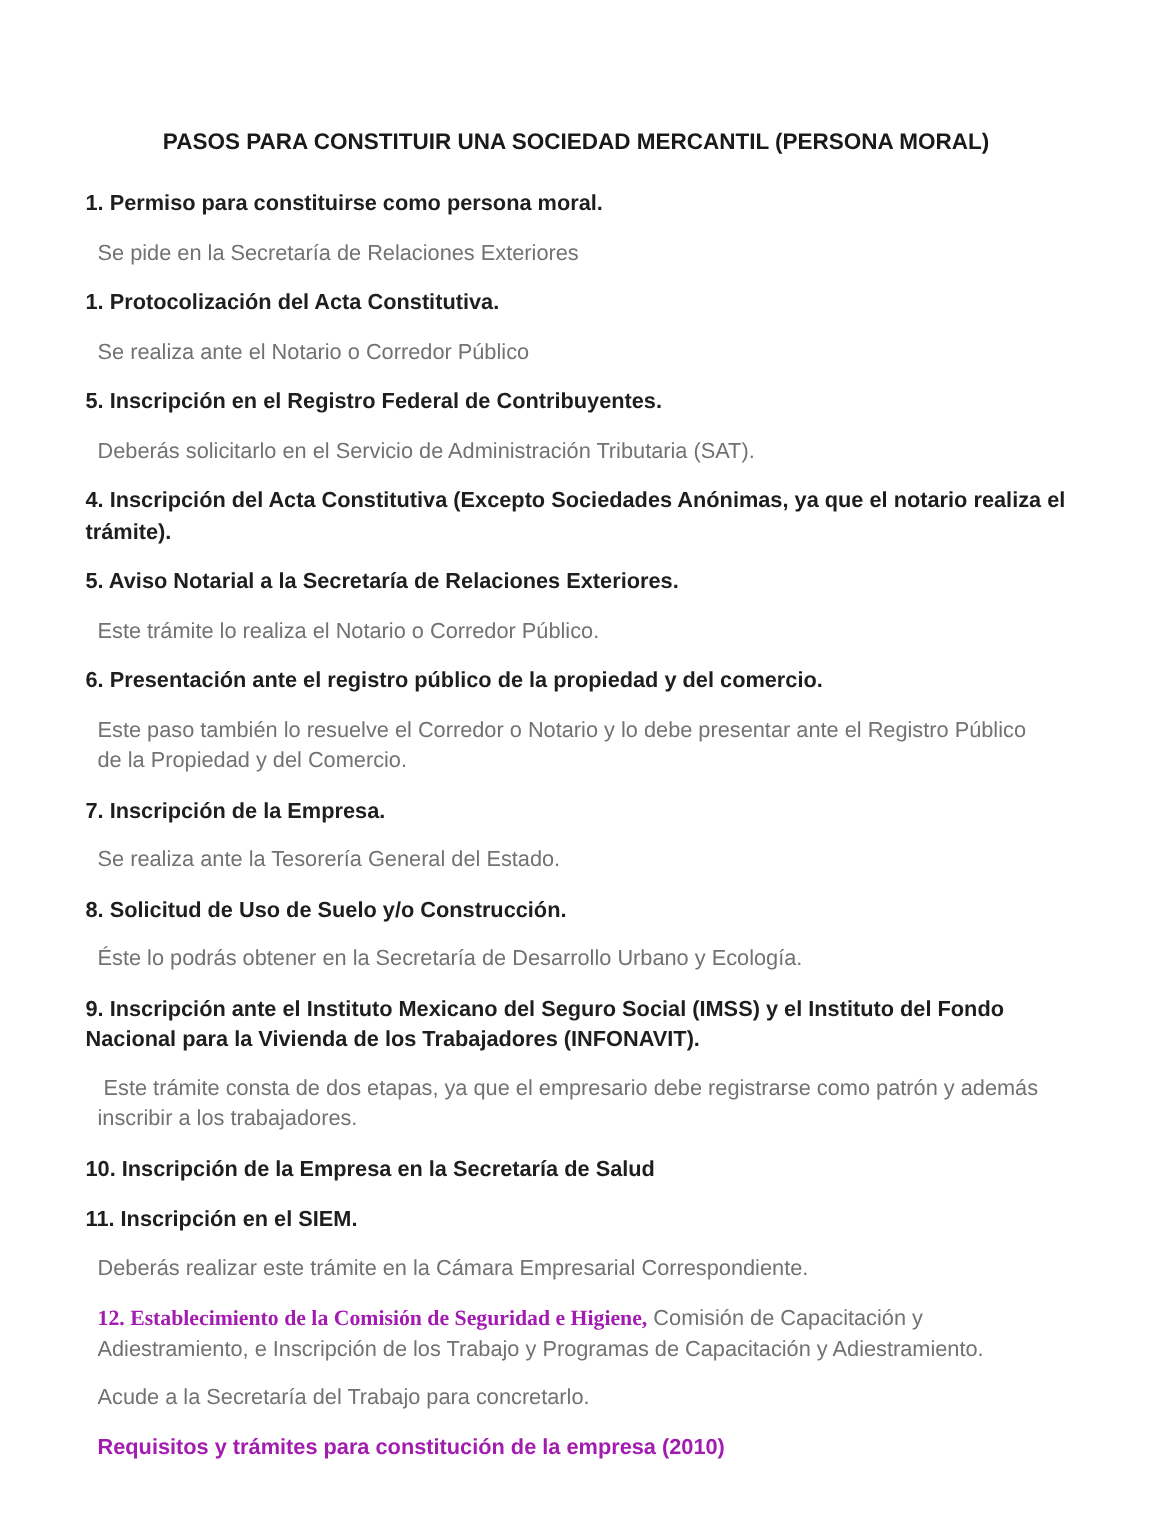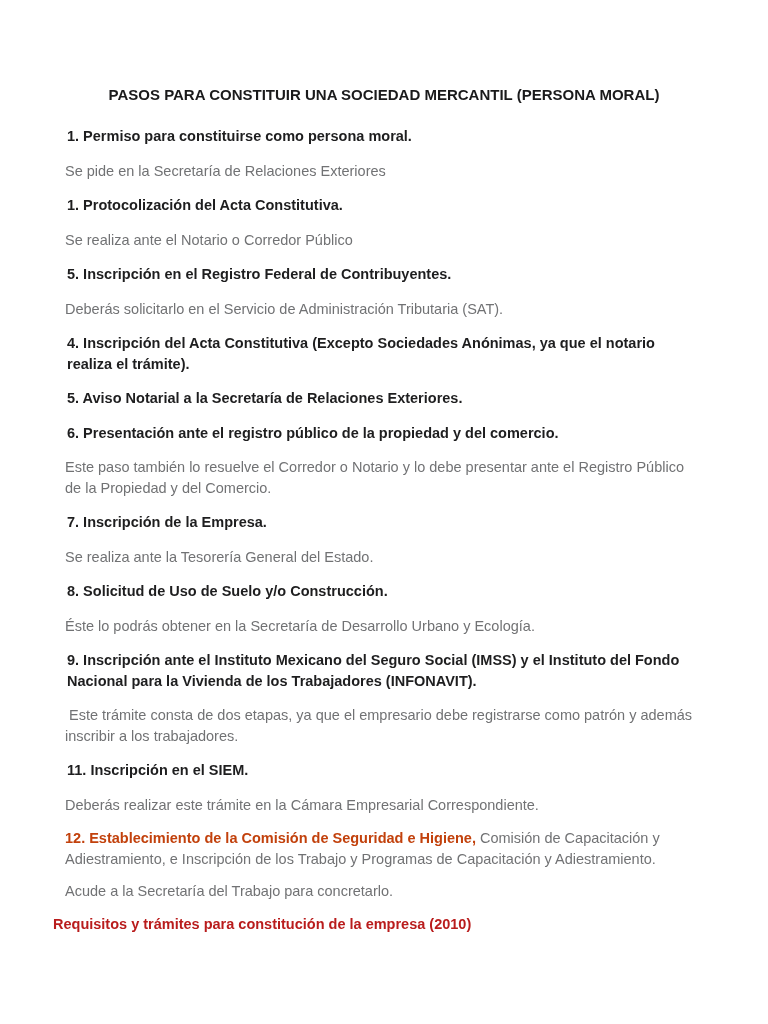--- a/index.html
+++ b/index.html
@@ -30,49 +30,50 @@
     color: #1a1a1b;
     margin: 0 0 20px 0;
   }
   .content {
     width: 662px;
   }
   .step {
     margin: 0 0 13px 0;
   }
   .step-heading {
-    margin: 14px;
+    margin: 4px;
     font-size: 14.5px;
     line-height: 20.5px;
     font-weight: bold;
     color: #1e1e1f;
     white-space: pre-wrap;
   }
   .step-body {
     margin: 12px;
     font-size: 14.5px;
     line-height: 20.5px;
     font-weight: normal;
     color: #717274;
     white-space: pre-wrap;
   }
   .mixed-lead .bold-part {
     font-weight: bold;
-    color: #c2410c;
+    color: #a21caf;
+    font-family: Liberation Serif, serif;
   }
   .mixed-lead .normal-part {
     font-weight: normal;
     color: #717274;
   }
   .footer-bold {
-    margin: 0;
+    margin: 12px;
     font-size: 14.5px;
     line-height: 20.5px;
     font-weight: bold;
-    color: #b91c1c;
+    color: #a21caf;
     white-space: pre-wrap;
   }
 </style>
 </head>
 <body>
 
 <div class="page">
 
   <h1 class="doc-title">PASOS PARA CONSTITUIR UNA SOCIEDAD MERCANTIL (PERSONA MORAL)</h1>
 
@@ -92,20 +93,21 @@
       <p class="step-heading">5. Inscripción en el Registro Federal de Contribuyentes.</p>
       <p class="step-body">Deberás solicitarlo en el Servicio de Administración Tributaria (SAT).</p>
     </div>
 
     <div class="step">
       <p class="step-heading">4. Inscripción del Acta Constitutiva (Excepto Sociedades Anónimas, ya que el notario realiza el trámite).</p>
     </div>
 
     <div class="step">
       <p class="step-heading">5. Aviso Notarial a la Secretaría de Relaciones Exteriores.</p>
+      <p class="step-body">Este trámite lo realiza el Notario o Corredor Público.</p>
     </div>
 
     <div class="step">
       <p class="step-heading">6. Presentación ante el registro público de la propiedad y del comercio.</p>
       <p class="step-body">Este paso también lo resuelve el Corredor o Notario y lo debe presentar ante el Registro Público de la Propiedad y del Comercio.</p>
     </div>
 
     <div class="step">
       <p class="step-heading">7. Inscripción de la Empresa.</p>
       <p class="step-body">Se realiza ante la Tesorería General del Estado.</p>
@@ -114,20 +116,23 @@
     <div class="step">
       <p class="step-heading">8. Solicitud de Uso de Suelo y/o Construcción.</p>
       <p class="step-body">Éste lo podrás obtener en la Secretaría de Desarrollo Urbano y Ecología.</p>
     </div>
 
     <div class="step">
       <p class="step-heading">9. Inscripción ante el Instituto Mexicano del Seguro Social (IMSS) y el Instituto del Fondo Nacional para la Vivienda de los Trabajadores (INFONAVIT).</p>
       <p class="step-body"> Este trámite consta de dos etapas, ya que el empresario debe registrarse como patrón y además inscribir a los trabajadores.</p>
     </div>
 
+    <div class="step">
+      <p class="step-heading">10. Inscripción de la Empresa en la Secretaría de Salud</p>
+    </div>
 
     <div class="step">
       <p class="step-heading">11. Inscripción en el SIEM.</p>
       <p class="step-body">Deberás realizar este trámite en la Cámara Empresarial Correspondiente.</p>
     </div>
 
     <div class="step">
       <p class="step-body mixed-lead"><span class="bold-part">12. Establecimiento de la Comisión de Seguridad e Higiene,</span><span class="normal-part"> Comisión de Capacitación y Adiestramiento, e Inscripción de los Trabajo y Programas de Capacitación y Adiestramiento.</span></p>
       <p class="step-body">Acude a la Secretaría del Trabajo para concretarlo.</p>
       <p class="footer-bold">Requisitos y trámites para constitución de la empresa (2010)</p>

